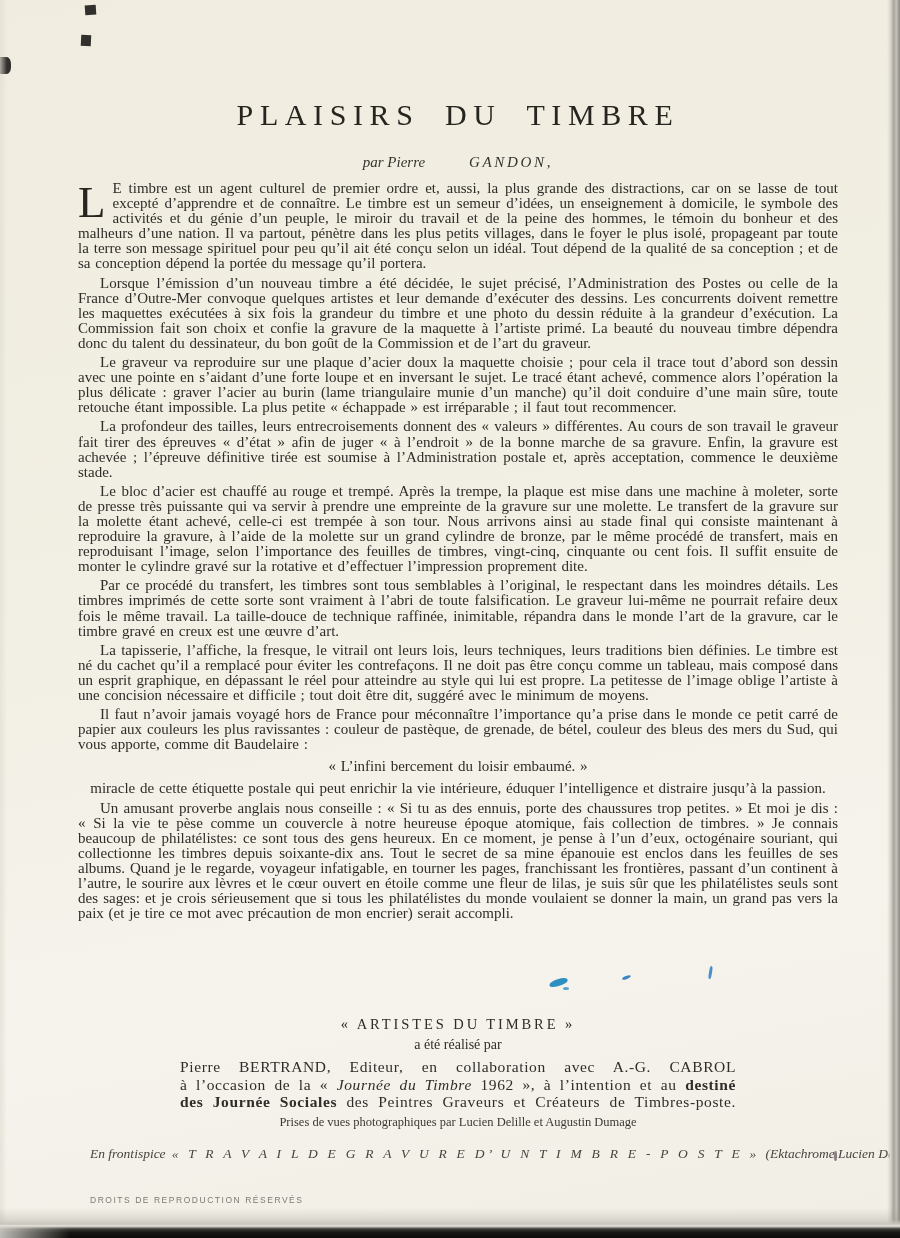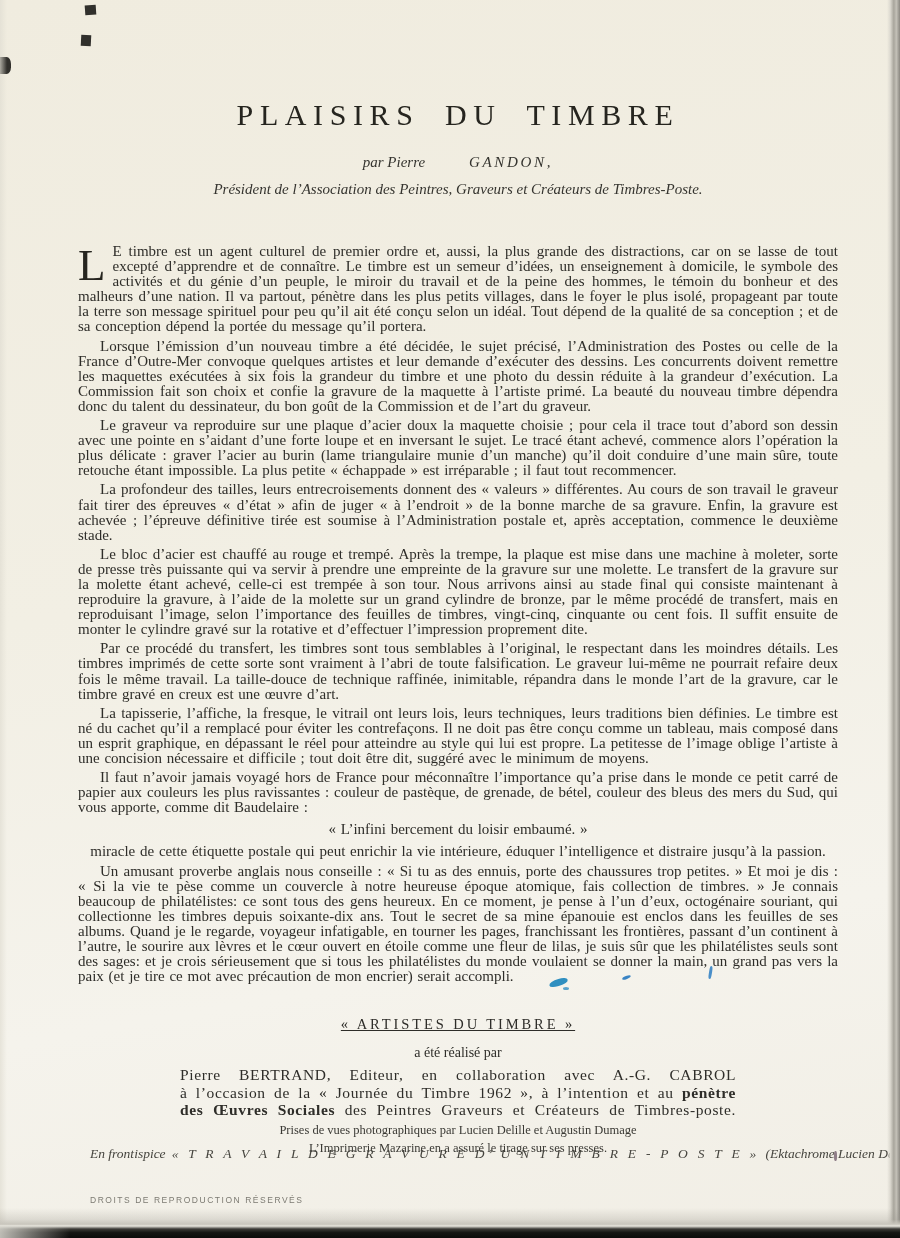--- a/index.html
+++ b/index.html
@@ -28,29 +28,29 @@
   .body-text p.first{text-indent:0;}
   .dropcap{
     float:left;font-size:45px;line-height:40px;
     padding:1px 7px 0 0;color:#26251f;
   }
   .pull-quote{text-align:center;text-indent:0 !important;margin:7px 0 7px !important;}
   .continuation{text-indent:0 !important;text-align-last:center;}
   
   .colophon{position:absolute;top:1016px;left:78px;width:760px;text-align:center;}
   .colo-line1{font-size:14px;margin:0 0 3px;}
-  .colo-line2{font-size:14.5px;letter-spacing:.2em;margin:0 0 12px;text-decoration:underline;}
+  .colo-line2{font-size:14.5px;letter-spacing:.2em;margin:0 0 4px;}
   .colo-line3{font-size:14px;margin:0 0 5px;}
   .colo-main{width:556px;margin:0 auto;text-align:justify;}
   .colo-main .jline{
     font-size:15.5px;line-height:17.5px;letter-spacing:.04em;
     text-align:justify;text-align-last:justify;
   }
   .colo-small{font-size:12.5px;line-height:14px;margin-top:4px;color:#3a3934;}
-  .em-italic{}
+  .em-italic{font-style:italic;}
   .em-bold{font-weight:bold;}
   
   .frontispiece{
     position:absolute;top:1146px;left:90px;width:740px;
     font-style:italic;font-size:13.5px;color:#45443e;white-space:nowrap;
   }
   .frontispiece .fsp-title{letter-spacing:.24em;margin:4px 6px;font-style:italic;}
   
   .imprint-left{
     position:absolute;top:1195px;left:90px;
@@ -104,21 +104,20 @@
 </head>
 <body>
 
 <div class="sheet">
 
   <div class="content">
 
     <div class="masthead">
       <h1 class="doc-title">PLAISIRS  DU  TIMBRE</h1>
       <p class="byline"><span>par Pierre </span><span class="spaced-name">GANDON,</span></p>
-      <p class="affiliation">Président de l’Association des Peintres, Graveurs et Créateurs de Timbres-Poste.</p>
     </div>
 
     <div class="body-text">
       <p class="first"><span class="dropcap">L</span><span>E timbre est un agent culturel de premier ordre et, aussi, la plus grande des distractions, car on se lasse de tout excepté d’apprendre et de connaître. Le timbre est un semeur d’idées, un enseignement à domicile, le symbole des activités et du génie d’un peuple, le miroir du travail et de la peine des hommes, le témoin du bonheur et des malheurs d’une nation. Il va partout, pénètre dans les plus petits villages, dans le foyer le plus isolé, propageant par toute la terre son message spirituel pour peu qu’il ait été conçu selon un idéal. Tout dépend de la qualité de sa conception ; et de sa conception dépend la portée du message qu’il portera.</span></p>
       <p>Lorsque l’émission d’un nouveau timbre a été décidée, le sujet précisé, l’Administration des Postes ou celle de la France d’Outre-Mer convoque quelques artistes et leur demande d’exécuter des dessins. Les concurrents doivent remettre les maquettes exécutées à six fois la grandeur du timbre et une photo du dessin réduite à la grandeur d’exécution. La Commission fait son choix et confie la gravure de la maquette à l’artiste primé. La beauté du nouveau timbre dépendra donc du talent du dessinateur, du bon goût de la Commission et de l’art du graveur.</p>
       <p>Le graveur va reproduire sur une plaque d’acier doux la maquette choisie ; pour cela il trace tout d’abord son dessin avec une pointe en s’aidant d’une forte loupe et en inversant le sujet. Le tracé étant achevé, commence alors l’opération la plus délicate : graver l’acier au burin (lame triangulaire munie d’un manche) qu’il doit conduire d’une main sûre, toute retouche étant impossible. La plus petite « échappade » est irréparable ; il faut tout recommencer.</p>
       <p>La profondeur des tailles, leurs entrecroisements donnent des « valeurs » différentes. Au cours de son travail le graveur fait tirer des épreuves « d’état » afin de juger « à l’endroit » de la bonne marche de sa gravure. Enfin, la gravure est achevée ; l’épreuve définitive tirée est soumise à l’Administration postale et, après acceptation, commence le deuxième stade.</p>
       <p>Le bloc d’acier est chauffé au rouge et trempé. Après la trempe, la plaque est mise dans une machine à moleter, sorte de presse très puissante qui va servir à prendre une empreinte de la gravure sur une molette. Le transfert de la gravure sur la molette étant achevé, celle-ci est trempée à son tour. Nous arrivons ainsi au stade final qui consiste maintenant à reproduire la gravure, à l’aide de la molette sur un grand cylindre de bronze, par le même procédé de transfert, mais en reproduisant l’image, selon l’importance des feuilles de timbres, vingt-cinq, cinquante ou cent fois. Il suffit ensuite de monter le cylindre gravé sur la rotative et d’effectuer l’impression proprement dite.</p>
       <p>Par ce procédé du transfert, les timbres sont tous semblables à l’original, le respectant dans les moindres détails. Les timbres imprimés de cette sorte sont vraiment à l’abri de toute falsification. Le graveur lui-même ne pourrait refaire deux fois le même travail. La taille-douce de technique raffinée, inimitable, répandra dans le monde l’art de la gravure, car le timbre gravé en creux est une œuvre d’art.</p>
       <p>La tapisserie, l’affiche, la fresque, le vitrail ont leurs lois, leurs techniques, leurs traditions bien définies. Le timbre est né du cachet qu’il a remplacé pour éviter les contrefaçons. Il ne doit pas être conçu comme un tableau, mais composé dans un esprit graphique, en dépassant le réel pour atteindre au style qui lui est propre. La petitesse de l’image oblige l’artiste à une concision nécessaire et difficile ; tout doit être dit, suggéré avec le minimum de moyens.</p>
@@ -128,25 +127,24 @@
       <p>Un amusant proverbe anglais nous conseille : « Si tu as des ennuis, porte des chaussures trop petites. » Et moi je dis : « Si la vie te pèse comme un couvercle à notre heureuse époque atomique, fais collection de timbres. » Je connais beaucoup de philatélistes: ce sont tous des gens heureux. En ce moment, je pense à l’un d’eux, octogénaire souriant, qui collectionne les timbres depuis soixante-dix ans. Tout le secret de sa mine épanouie est enclos dans les feuilles de ses albums. Quand je le regarde, voyageur infatigable, en tourner les pages, franchissant les frontières, passant d’un continent à l’autre, le sourire aux lèvres et le cœur ouvert en étoile comme une fleur de lilas, je suis sûr que les philatélistes seuls sont des sages: et je crois sérieusement que si tous les philatélistes du monde voulaient se donner la main, un grand pas vers la paix (et je tire ce mot avec précaution de mon encrier) serait accompli.</p>
     </div>
 
   </div>
 
   <div class="colophon">
     <p class="colo-line2">« ARTISTES DU TIMBRE »</p>
     <p class="colo-line3">a été réalisé par</p>
     <div class="colo-main">
       <div class="jline">Pierre BERTRAND, Editeur, en collaboration avec A.-G. CABROL</div>
-      <div class="jline"><span>à l’occasion de la « </span><span class="em-italic">Journée du Timbre</span><span> 1962 », à l’intention et au </span><span class="em-bold">pénètre</span></div>
-      <div class="jline"><span class="em-bold">des Œuvres Sociales</span><span> des Peintres Graveurs et Créateurs de Timbres-poste.</span></div>
+      <div class="jline"><span>à l’occasion de la « </span><span class="em-italic">Journée du Timbre</span><span> 1962 », à l’intention et au </span><span class="em-bold">destiné</span></div>
+      <div class="jline"><span class="em-bold">des Journée Sociales</span><span> des Peintres Graveurs et Créateurs de Timbres-poste.</span></div>
     </div>
     <div class="colo-small">Prises de vues photographiques par Lucien Delille et Augustin Dumage</div>
-    <div class="colo-small">L’Imprimerie Mazarine en a assuré le tirage sur ses presses.</div>
   </div>
 
   <div class="frontispiece"><span>En frontispice</span><span class="fsp-title">« T R A V A I L   D E   G R A V U R E   D’ U N   T I M B R E - P O S T E »</span><span>(Ektachrome Lucien Delille)</span></div>
 
   <div class="imprint-left">DROITS DE REPRODUCTION RÉSERVÉS</div>
   <div class="imprint-right">ART PHIL Nº 11</div>
 
   <div class="scan-mark mark-a"></div>
   <div class="scan-mark mark-b"></div>
   <div class="scan-mark mark-c"></div>

